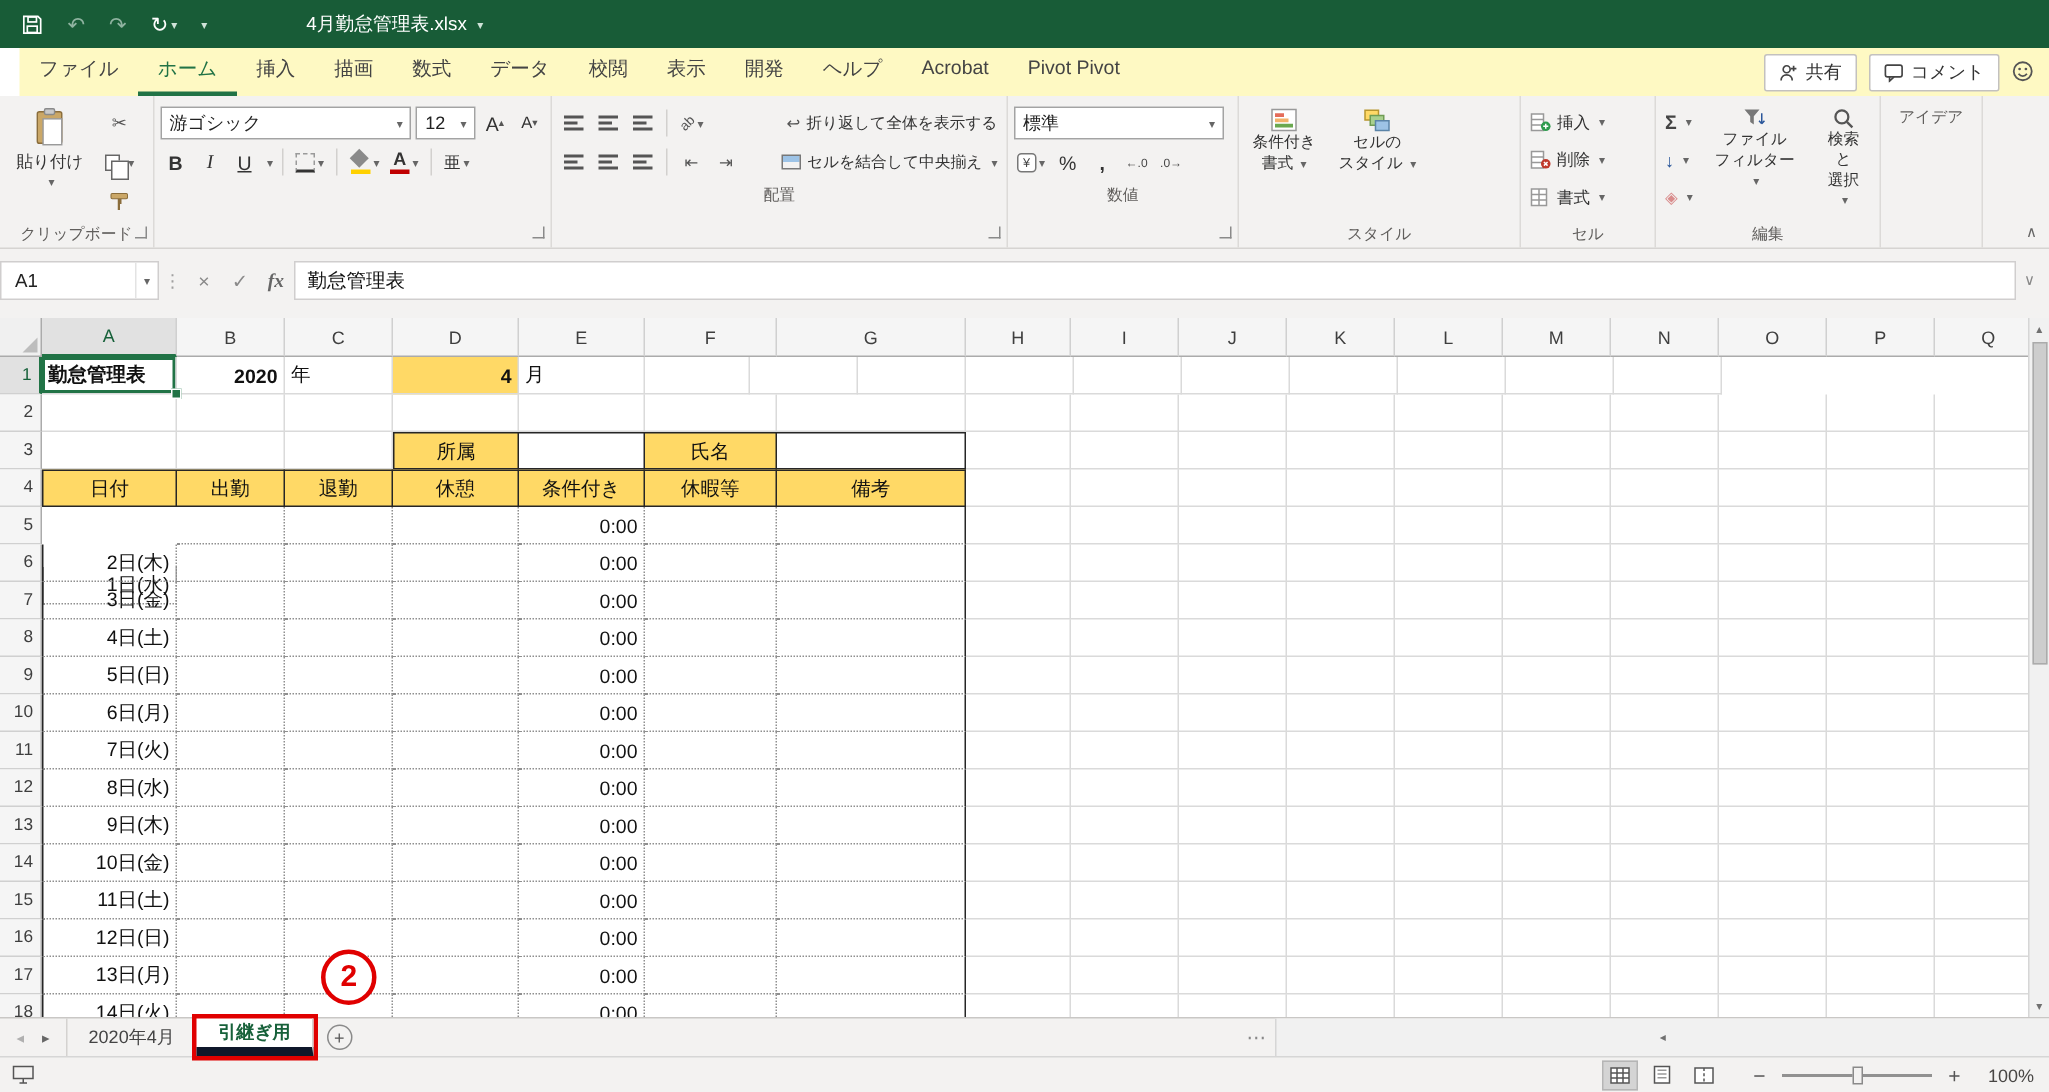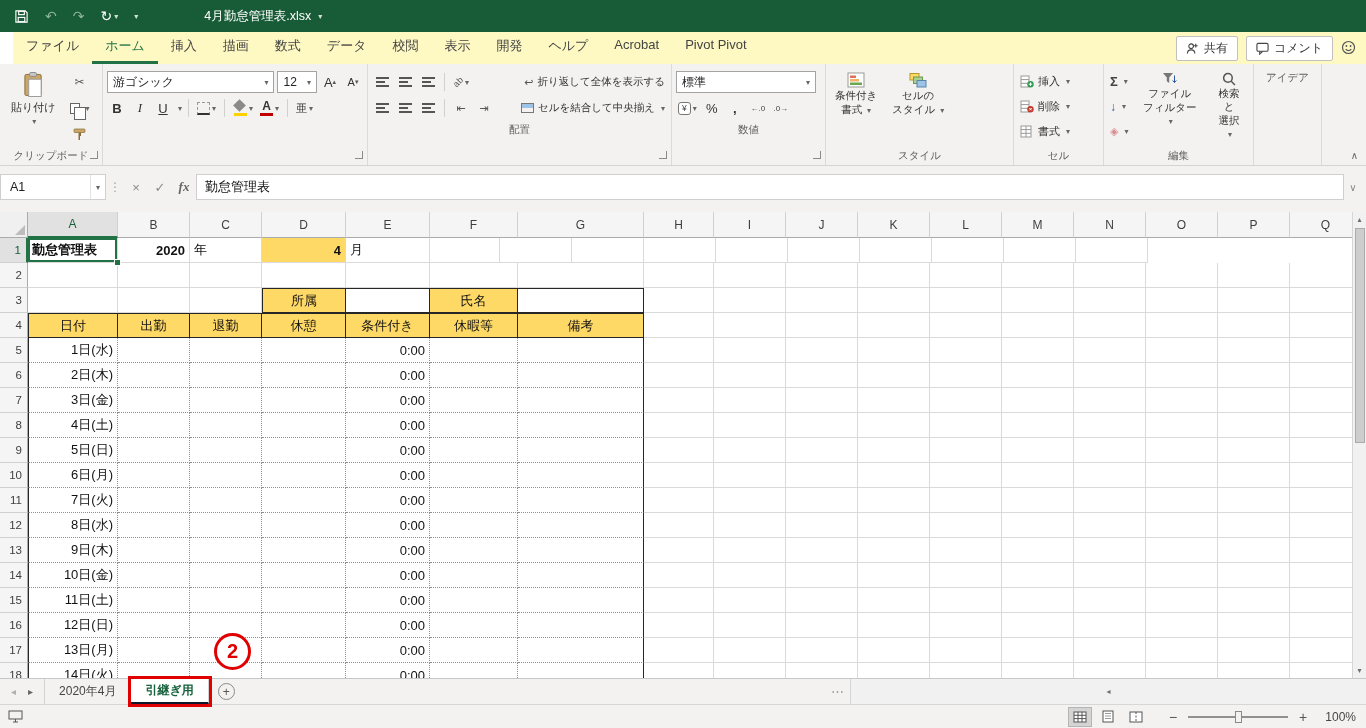--- a/index.html
+++ b/index.html
@@ -112,21 +112,21 @@
 .vscroll{position:absolute;top:212px;right:0;width:14px;height:466px;background:#f1f1f1;border-left:1px solid #d6d6d6;display:flex;flex-direction:column;align-items:center}
 .sarrow{font-size:8px;color:#707070;height:15px;width:100%;display:flex;align-items:center;justify-content:center;flex:none}
 .vthumb{width:10px;height:215px;background:#cdcdcd;border:1px solid #ababab;flex:none;margin-top:1px}
 .vfill{flex:1}
 
 
 .sheetbar{position:absolute;top:678px;left:0;right:0;height:26px;background:#f3f2f1;border-top:1px solid #c9c7c5;display:flex;align-items:stretch;font-size:12px}
 .snav{display:flex;align-items:center;gap:12px;padding:0 11px;color:#666;font-size:10px}
 .stab{padding:0 14px;display:flex;align-items:center;color:#444;border-right:1px solid #d4d2d0;white-space:nowrap;position:relative}
 .stab:first-of-type{border-left:1px solid #d4d2d0}
-.stab.active{background:#fff;color:#17613a;font-weight:bold;border-bottom:2px solid #0f172a}
+.stab.active{background:#fff;color:#17613a;font-weight:bold;border-bottom:6px solid #0f172a}
 .stab.hlred{box-shadow:0 0 0 3px #e00000;z-index:6}
 .addsheet{width:17px;height:17px;border:1px solid #8a8a8a;border-radius:50%;display:flex;align-items:center;justify-content:center;color:#555;margin:auto 9px;font-size:12px;line-height:0}
 .dots{margin-left:auto;display:flex;align-items:center;color:#888;padding:0 6px;font-size:13px}
 .hscroll{width:516px;background:#f1f1f1;border-left:1px solid #d6d6d6;display:flex;align-items:center}
 
 
 .statusbar{position:absolute;top:704px;left:0;right:0;height:24px;background:#f3f2f1;border-top:1px solid #d6d6d6;display:flex;align-items:center;font-size:11.5px;color:#484644}
 .stleft{padding-left:8px;display:flex;align-items:center}
 .stright{margin-left:auto;display:flex;align-items:center;gap:4px;padding-right:10px}
 .viewbtn{width:24px;height:20px;display:flex;align-items:center;justify-content:center}
@@ -590,21 +590,21 @@
           <div class="cell" style="width: 72px;"></div>
           <div class="cell" style="width: 72px;"></div>
           <div class="cell" style="width: 72px;"></div>
           <div class="cell" style="width: 72px;"></div>
           <div class="cell" style="width: 72px;"></div>
           <div class="cell" style="width: 72px;"></div>
           <div class="cell" style="width: 72px;"></div>
         </div>
         <div class="grow">
           <div class="rn">5</div>
-          <div class="cell rgt tb tbl" style="width: 90px;">1日(水)</div>
+          <div class="cell rgt tb tbl" style="width: 90px; margin-top: 40px;">1日(水)</div>
           <div class="cell tb" style="width: 72px;"></div>
           <div class="cell tb" style="width: 72px;"></div>
           <div class="cell tb" style="width: 84px;"></div>
           <div class="cell rgt tb" style="width: 84px;">0:00</div>
           <div class="cell tb" style="width: 88px;"></div>
           <div class="cell tb tbr" style="width: 126px;"></div>
           <div class="cell" style="width: 70px;"></div>
           <div class="cell" style="width: 72px;"></div>
           <div class="cell" style="width: 72px;"></div>
           <div class="cell" style="width: 72px;"></div>

